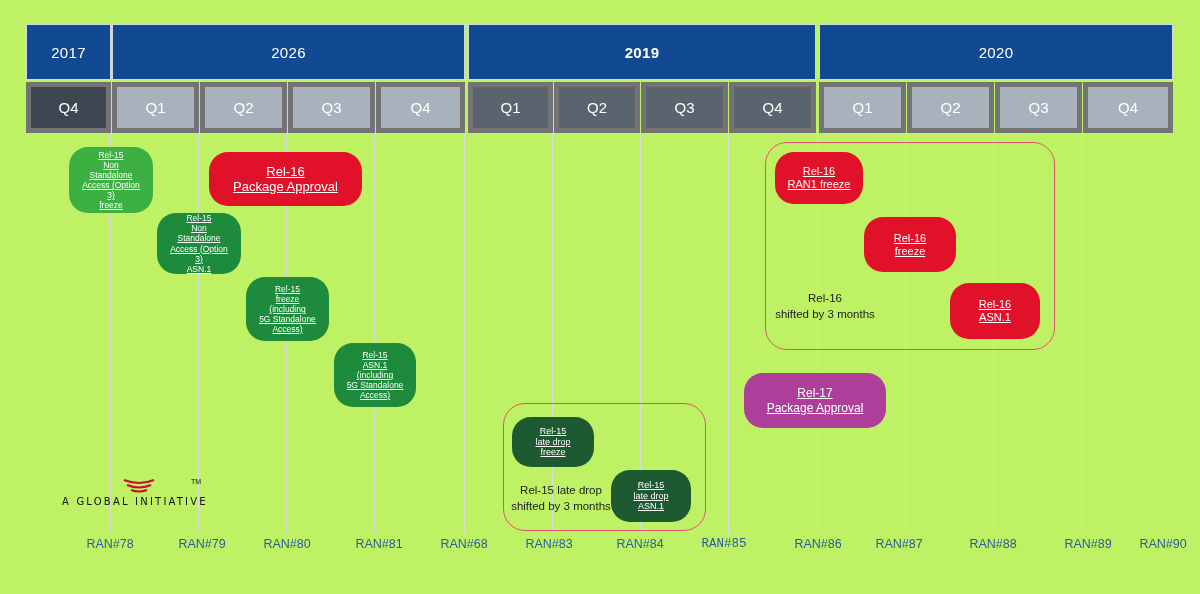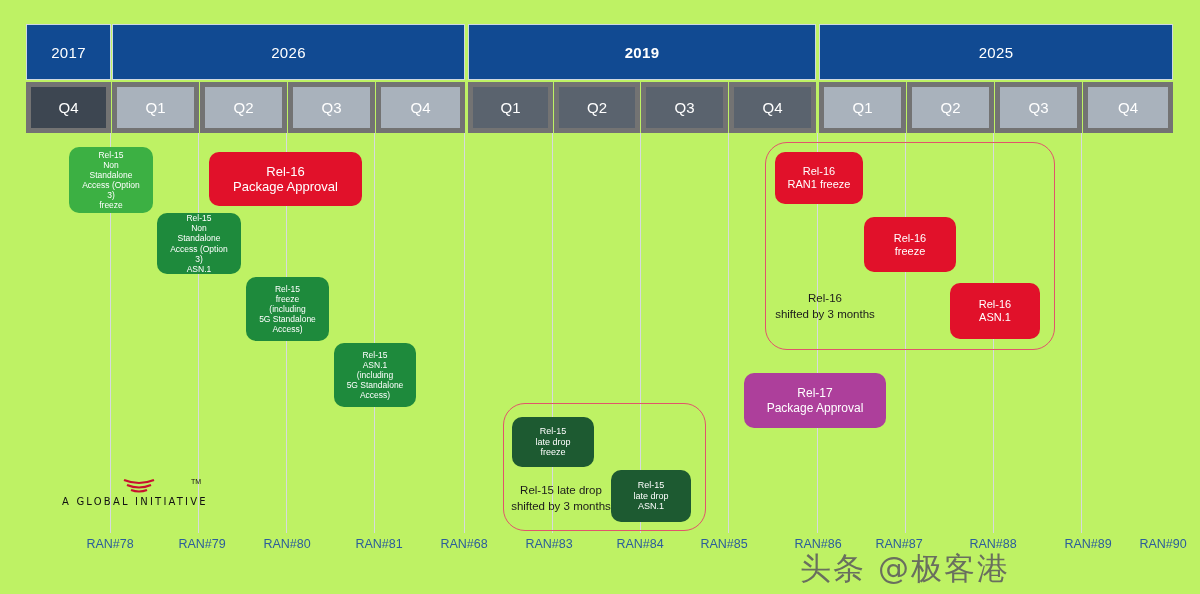--- a/index.html
+++ b/index.html
@@ -36,27 +36,28 @@
   .gridline {
     position: absolute;
     width: 1px;
     background: #d7dade;
     top: 133px;
   }
 
   
   .box {
     position: absolute;
-    border-radius: 10px;
+    border-radius: 19px;
     color: #ffffff;
     display: flex; align-items: center; justify-content: center;
     text-align: center;
     line-height: 1.18;
     padding: 2px 12px;
     white-space: pre-line;
+    text-decoration: underline;
   }
   .green-bright { background: #3cb043; }
   .green-mid    { background: #1e8a3c; }
   .green-dark   { background: #1d5a31; }
   .red          { background: #e1112a; }
   .purple       { background: #ad3f9b; }
 
   
   .group-outline {
     position: absolute;
@@ -111,21 +112,21 @@
 </style>
 </head>
 <body>
 
 <div id="root">
 
   <div id="year-band">
       <div class="year-cell" style="left: 26px; top: 24px; width: 85px; height: 56px;">2017</div>
       <div class="year-cell" style="left: 112px; top: 24px; width: 353px; height: 56px;">2026</div>
       <div class="year-cell" style="left: 468px; top: 24px; width: 348px; height: 56px; font-weight: bold;">2019</div>
-      <div class="year-cell" style="left: 819px; top: 24px; width: 354px; height: 56px;">2025</div>
+      <div class="year-cell" style="left: 819px; top: 24px; width: 354px; height: 56px;">2020</div>
     </div>
 
   <div id="quarter-band">
       <div class="q-cell q-dark" style="left: 26px; top: 82px; width: 85px; height: 51px;">Q4</div>
       <div class="q-cell q-light" style="left: 112px; top: 82px; width: 87px; height: 51px;">Q1</div>
       <div class="q-cell q-light" style="left: 200px; top: 82px; width: 87px; height: 51px;">Q2</div>
       <div class="q-cell q-light" style="left: 288px; top: 82px; width: 87px; height: 51px;">Q3</div>
       <div class="q-cell q-light" style="left: 376px; top: 82px; width: 89px; height: 51px;">Q4</div>
       <div class="q-cell q-mid" style="left: 468px; top: 82px; width: 85px; height: 51px;">Q1</div>
       <div class="q-cell q-mid" style="left: 554px; top: 82px; width: 86px; height: 51px;">Q2</div>
@@ -199,33 +200,32 @@
     </div>
 
   <div id="ran-layer">
       <div class="ran-label" style="left: 110px; top: 537px;">RAN#78</div>
       <div class="ran-label" style="left: 202px; top: 537px;">RAN#79</div>
       <div class="ran-label" style="left: 287px; top: 537px;">RAN#80</div>
       <div class="ran-label" style="left: 379px; top: 537px;">RAN#81</div>
       <div class="ran-label" style="left: 464px; top: 537px;">RAN#68</div>
       <div class="ran-label" style="left: 549px; top: 537px;">RAN#83</div>
       <div class="ran-label" style="left: 640px; top: 537px;">RAN#84</div>
-      <div class="ran-label" style="left: 724px; top: 537px;">RAN#85</div>
+      <div class="ran-label" style="left: 724px; top: 537px; font-family: Liberation Mono, monospace;">RAN#85</div>
       <div class="ran-label" style="left: 818px; top: 537px;">RAN#86</div>
       <div class="ran-label" style="left: 899px; top: 537px;">RAN#87</div>
       <div class="ran-label" style="left: 993px; top: 537px;">RAN#88</div>
       <div class="ran-label" style="left: 1088px; top: 537px;">RAN#89</div>
       <div class="ran-label" style="left: 1163px; top: 537px;">RAN#90</div>
     </div>
 
   <div class="logo-wrap">
     <svg class="logo-swoosh" viewBox="0 0 34 16">
       <path d="M2 2 Q17 8 32 2" stroke="#c8102e" stroke-width="2.2" fill="none"></path>
       <path d="M5 7 Q17 12 29 7" stroke="#c8102e" stroke-width="2.2" fill="none"></path>
       <path d="M9 12 Q17 15 25 12" stroke="#c8102e" stroke-width="2.2" fill="none"></path>
     </svg>
     <div class="logo-tm">TM</div>
     <div class="logo-tag">A GLOBAL INITIATIVE</div>
   </div>
 
-  <div class="watermark" id="watermark" style="left: 905px; top: 548px; transform: translateX(-50%);">头条 @极客港</div>
 
 </div>
 
 </body></html>

